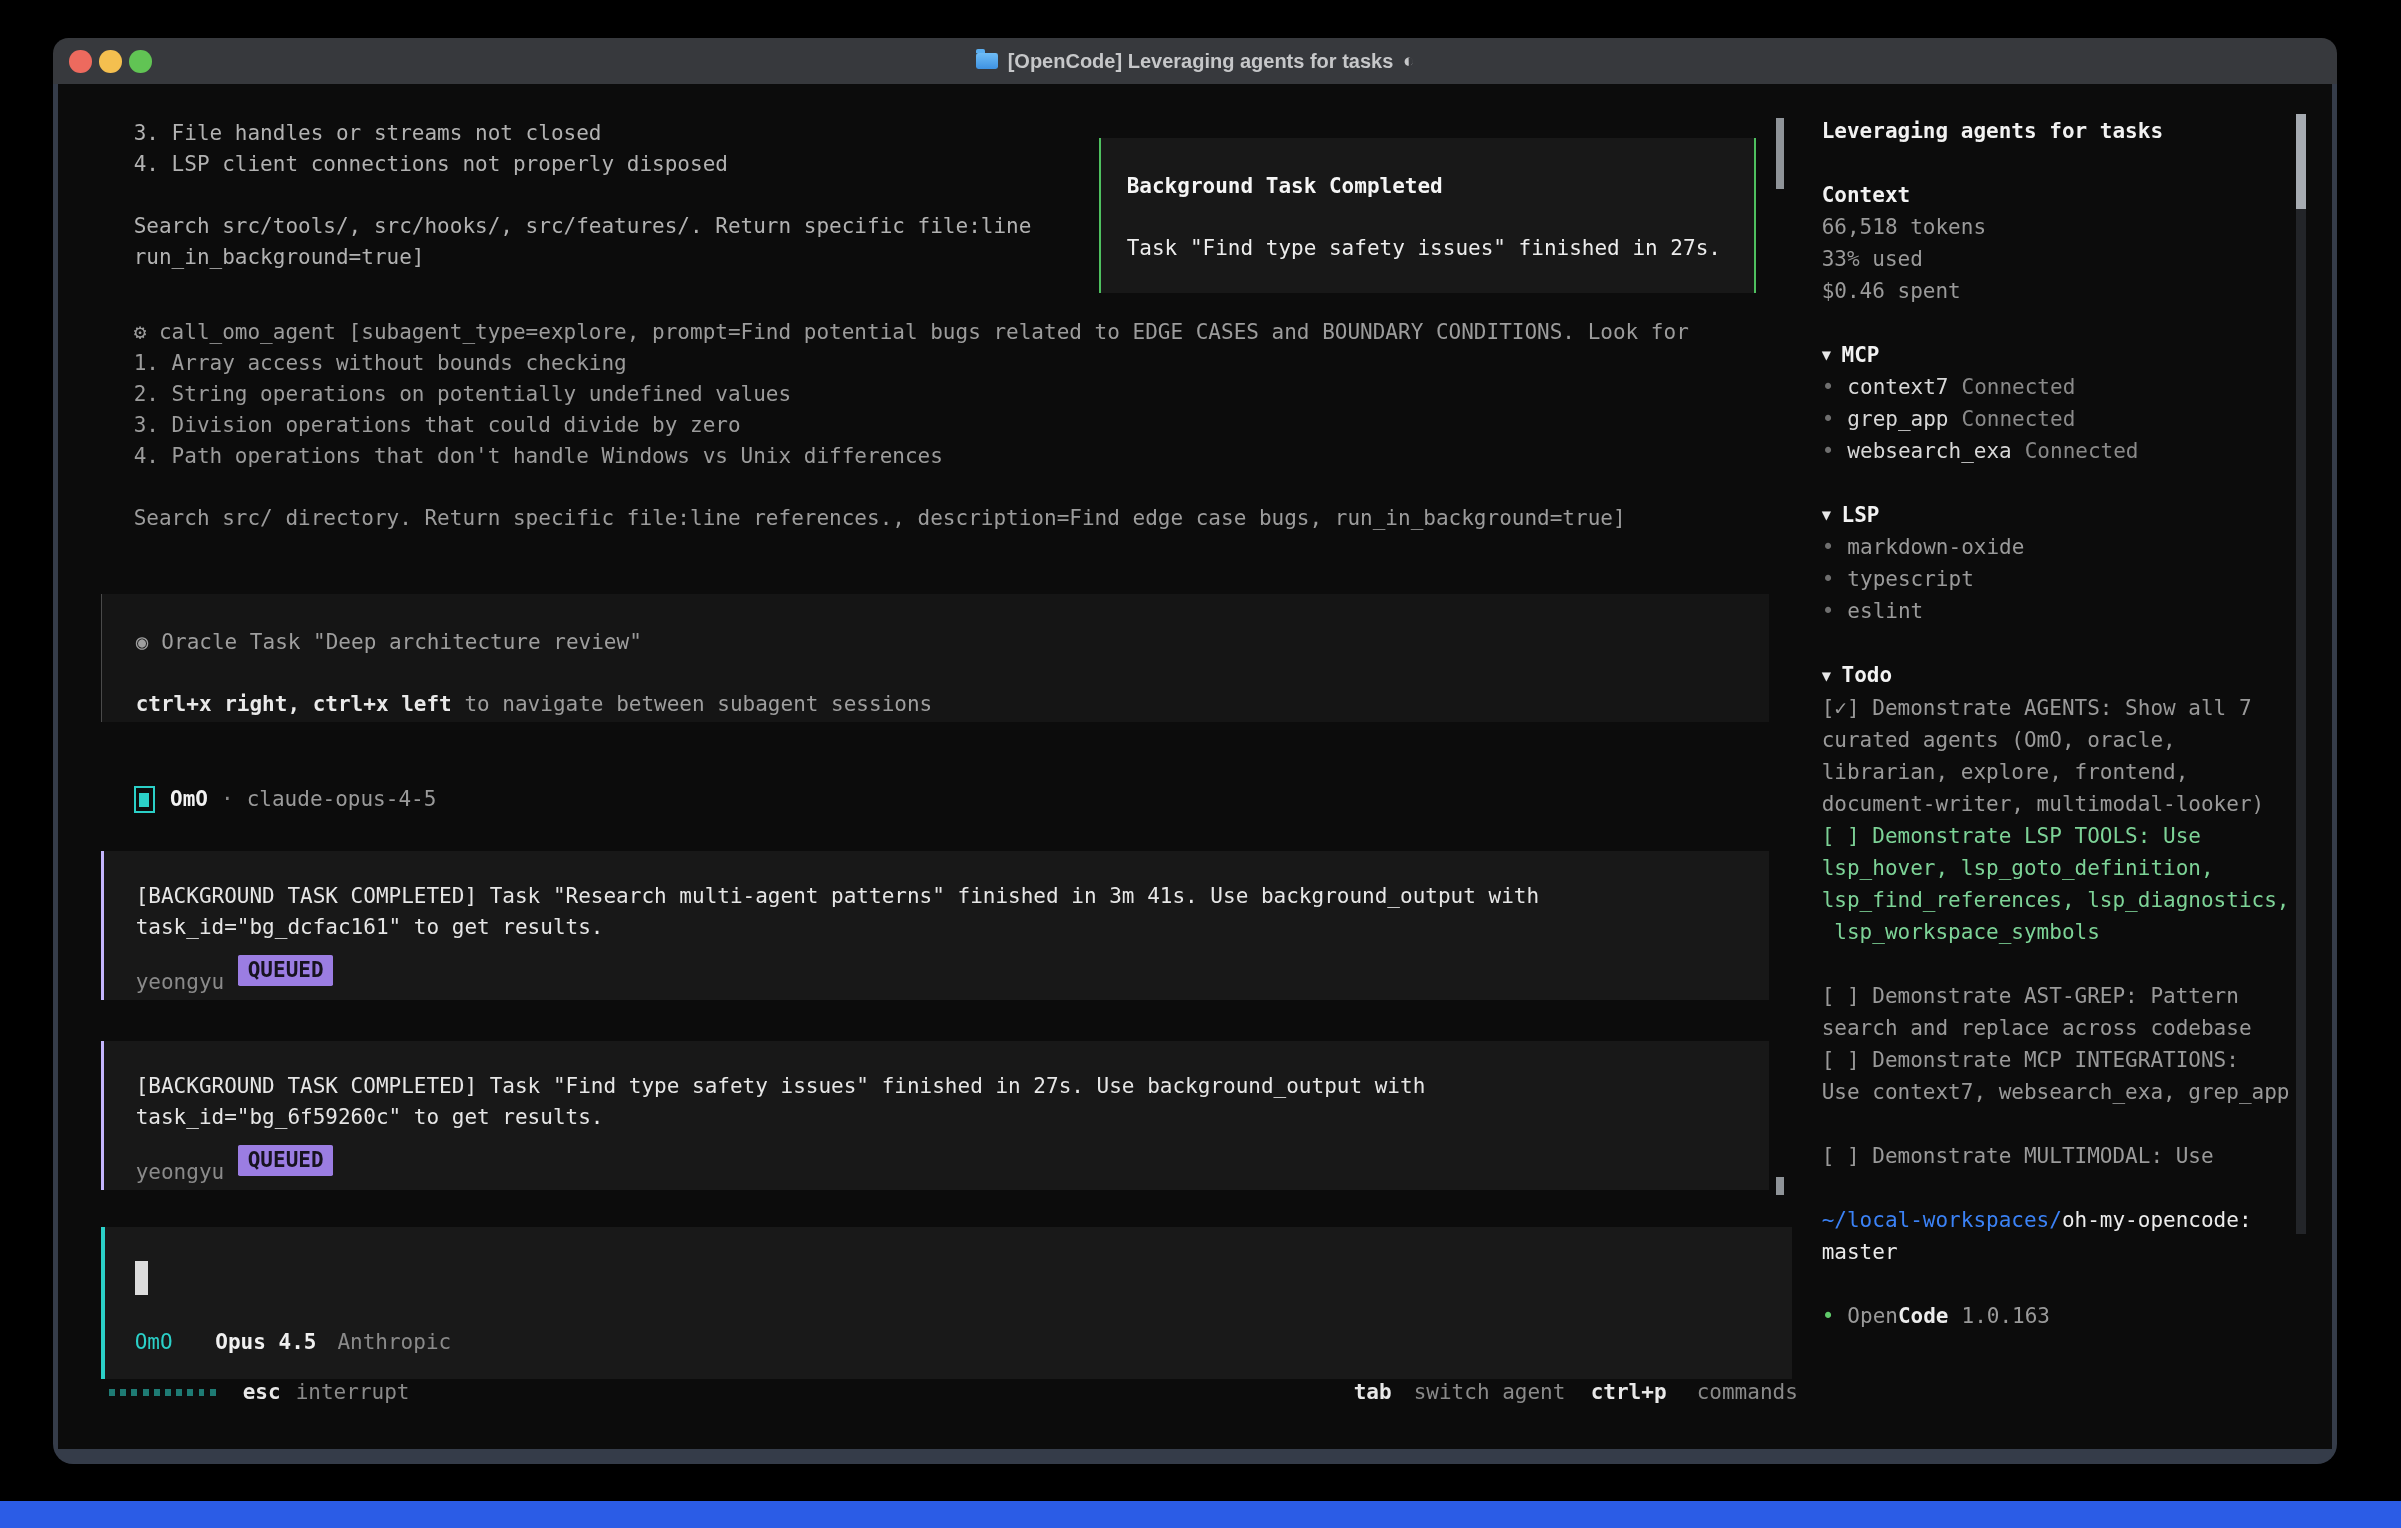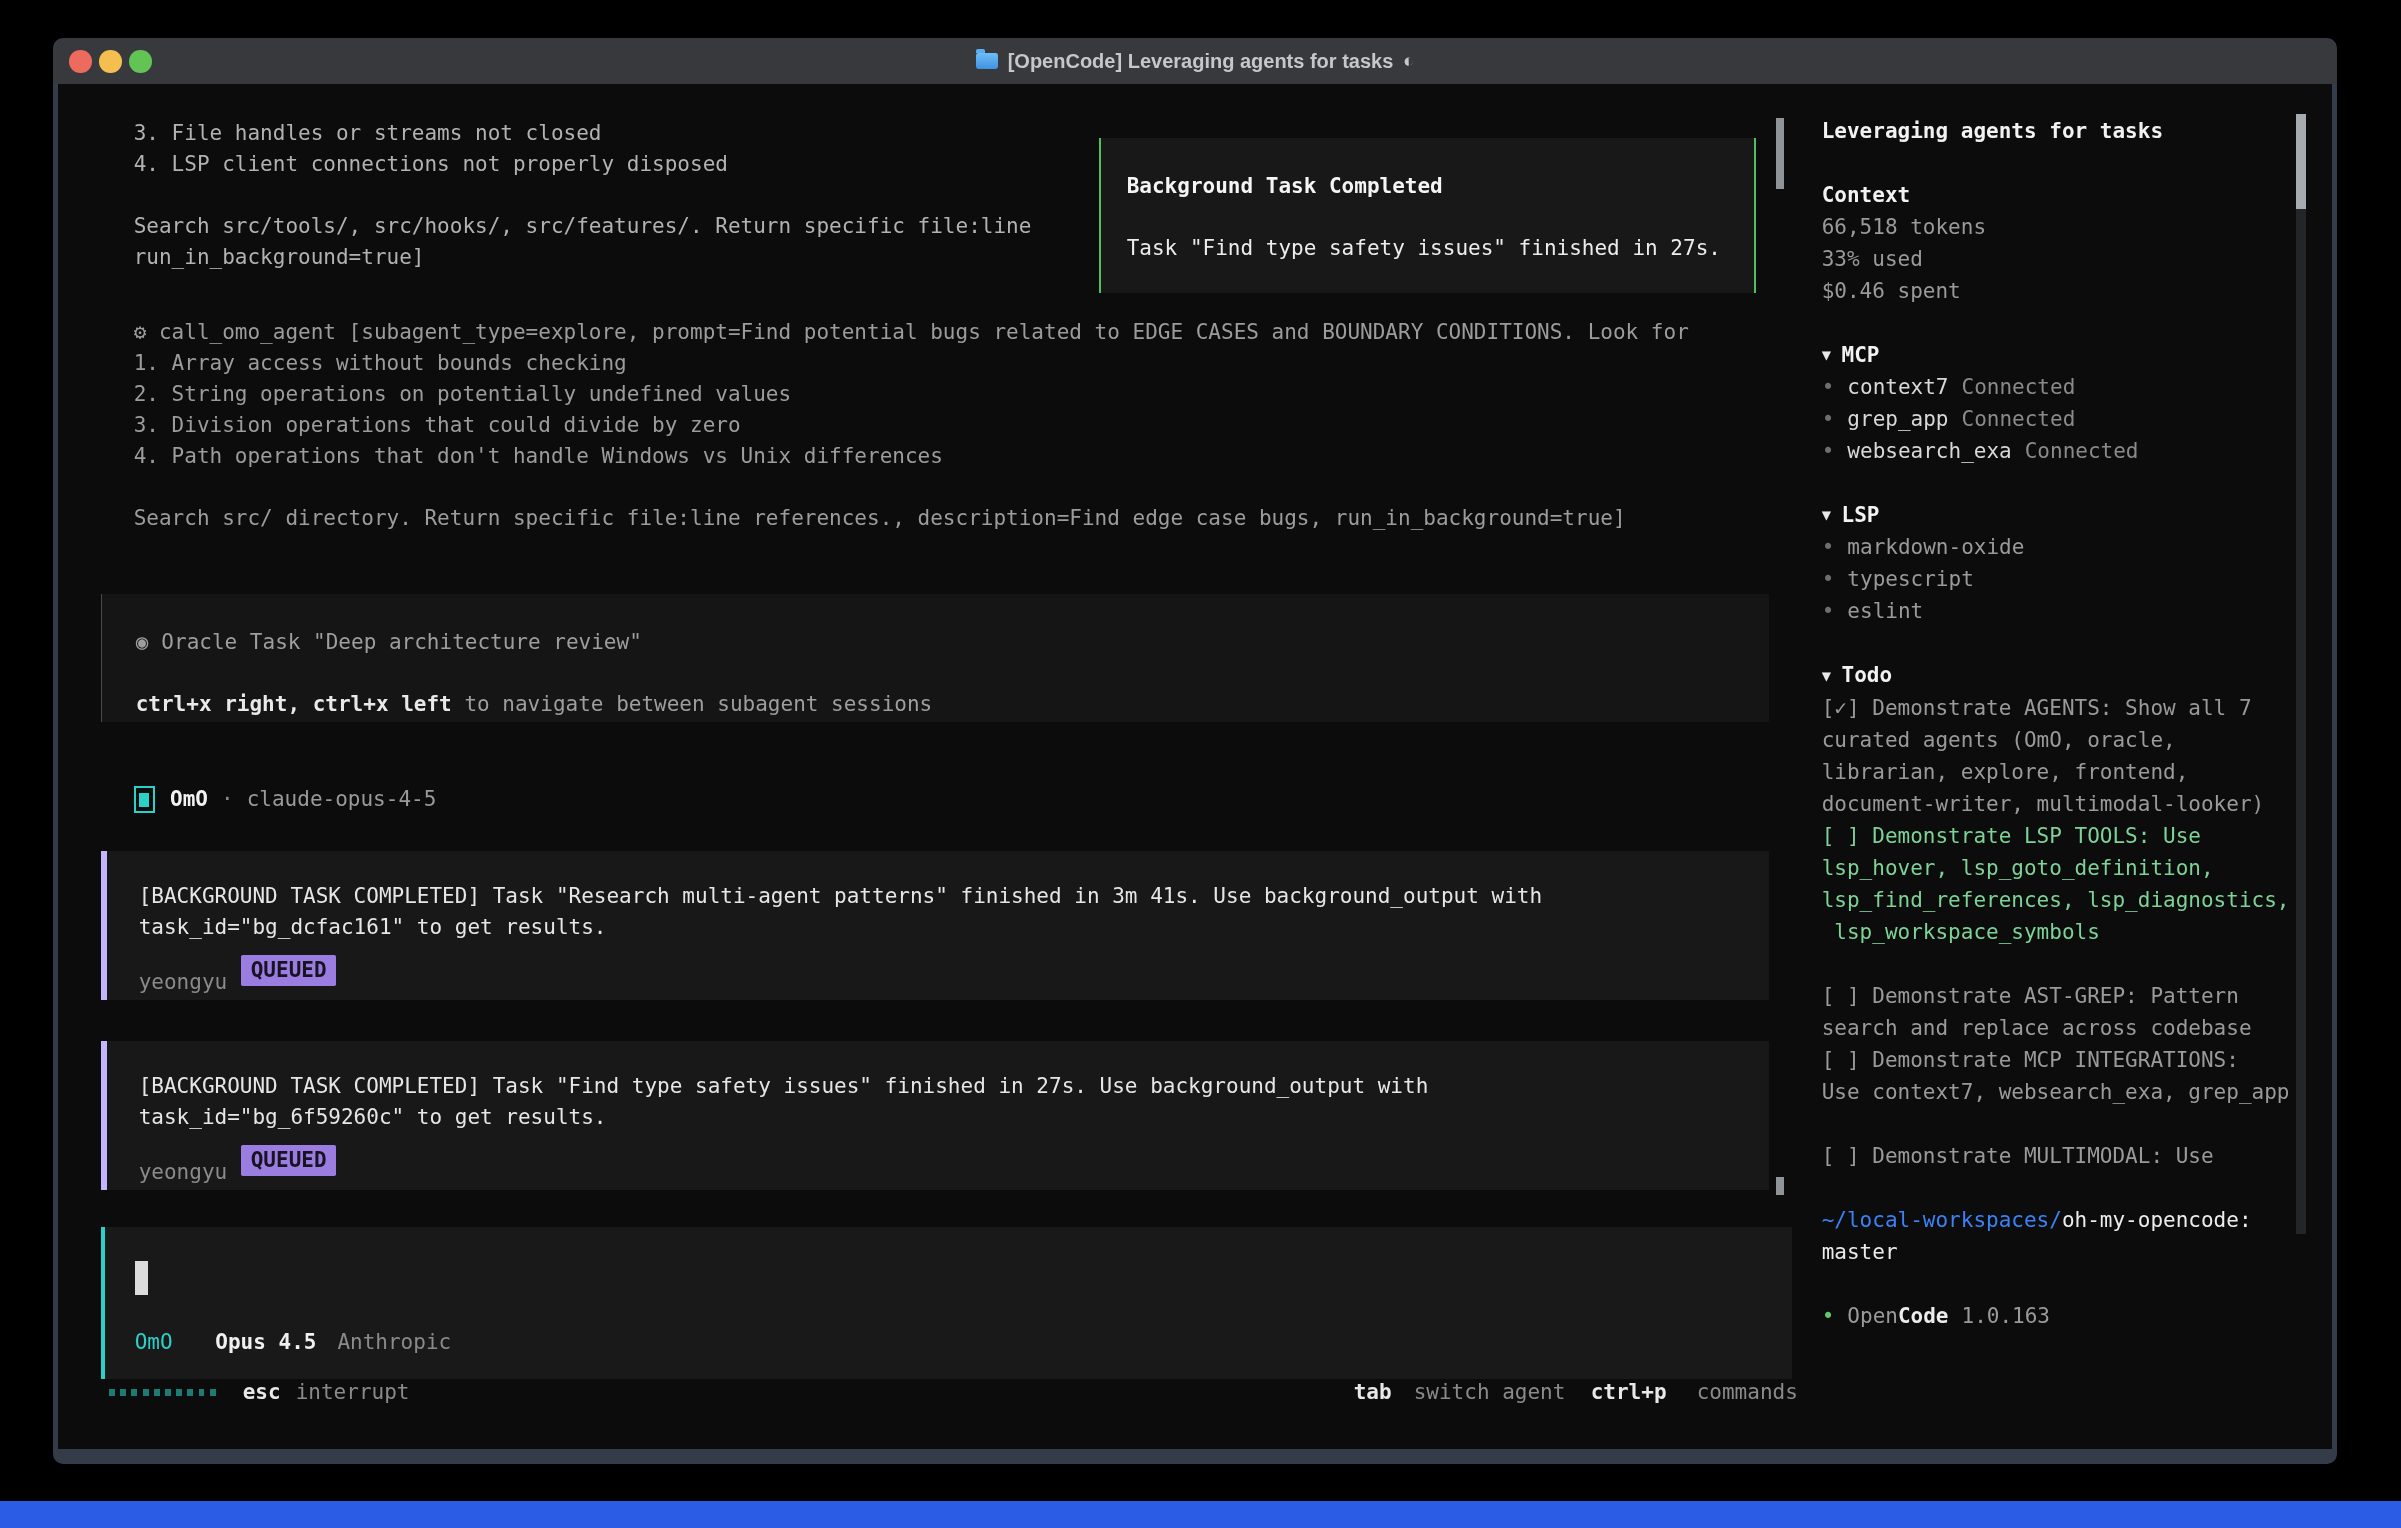--- a/index.html
+++ b/index.html
@@ -1,21 +1,21 @@
 <!DOCTYPE html>
 <html style="font-size:9.5px"><head>
 <meta charset="utf-8">
 <style>
   * { margin:0; padding:0; box-sizing:border-box; }
   html,body { width:2401px; height:1528px; background:#000; position:relative; overflow:hidden; }
   .mono { font-family:"DejaVu Sans Mono","DejaVu Sans",monospace; font-size:21px; line-height:31px; }
 
   
   .window { position:absolute; left:53px; top:38px; width:2284px; height:1426px;
-            background:#353c49; border-radius:10px; }
+            background:#353c49; border-radius:20px; }
   .titlebar { position:absolute; left:0; top:0; right:0; height:46px; background:#37393d;
               border-radius:15.4px 15.4px 0 0; display:flex; align-items:center; justify-content:center; }
   .lights { position:absolute; left:16px; top:12.4px; display:flex; gap:7.7px; }
   .light { width:22.5px; height:22.5px; border-radius:50%; }
   .light.red{ background:#ed6a5e; } .light.yellow{ background:#f4bf4f; } .light.green{ background:#61c454; }
   .title-wrap { display:flex; align-items:center; gap:9.5px;
                 font-family:"Liberation Sans","DejaVu Sans",sans-serif; font-weight:bold;
                 font-size:20px; color:#c6c7c9; }
   .folder { position:relative; width:22.5px; height:16.5px; background:linear-gradient(#6fbdf6,#3e92e2);
             border-radius:2.4px; display:inline-block; }
@@ -46,21 +46,21 @@
 
   .agent-header { left:76px; top:700px; display:flex; align-items:center; }
   .agent-icon { width:21px; height:27px; border:2.4px solid #2bd0c8; display:inline-flex;
                 align-items:center; justify-content:center; margin-right:15.4px; }
   .agent-icon-inner { width:9.5px; height:14px; background:#2bd0c8; }
   .agent-name { font-weight:700; color:#f2f2f2; }
   .agent-sep { color:#8a8a8a; margin:0 13px; }
   .agent-model { color:#9a9a9a; }
 
   .task-box { left:43px; width:1668px; height:149px; background:#181818;
-              border-left:6px solid #c4b5fd; padding:29.5px 0 0 32px; }
+              border-left:3px solid #c4b5fd; padding:29.5px 0 0 32px; }
   .task-box.t1 { top:767px; } .task-box.t2 { top:957px; }
   .task-line { color:#e6e6e6; }
   .task-meta { display:flex; align-items:center; }
   .task-user { color:#8a8a8a; margin-right:14px;margin-top:24px; }
   .badge { background:#9b7de2; color:#171320; font-weight:700; padding:0 9.5px; border-radius:1.8px; }
 
   .input-box { left:43px; top:1143px; width:1691px; height:152px; background:#191919;
                border-left:4.1px solid #2bd0c8; }
   .cursor { position:absolute; left:30px; top:34px; width:13px; height:34px; background:#dcdcdc; }
   .model-row { position:absolute; left:30px; top:100px; }

